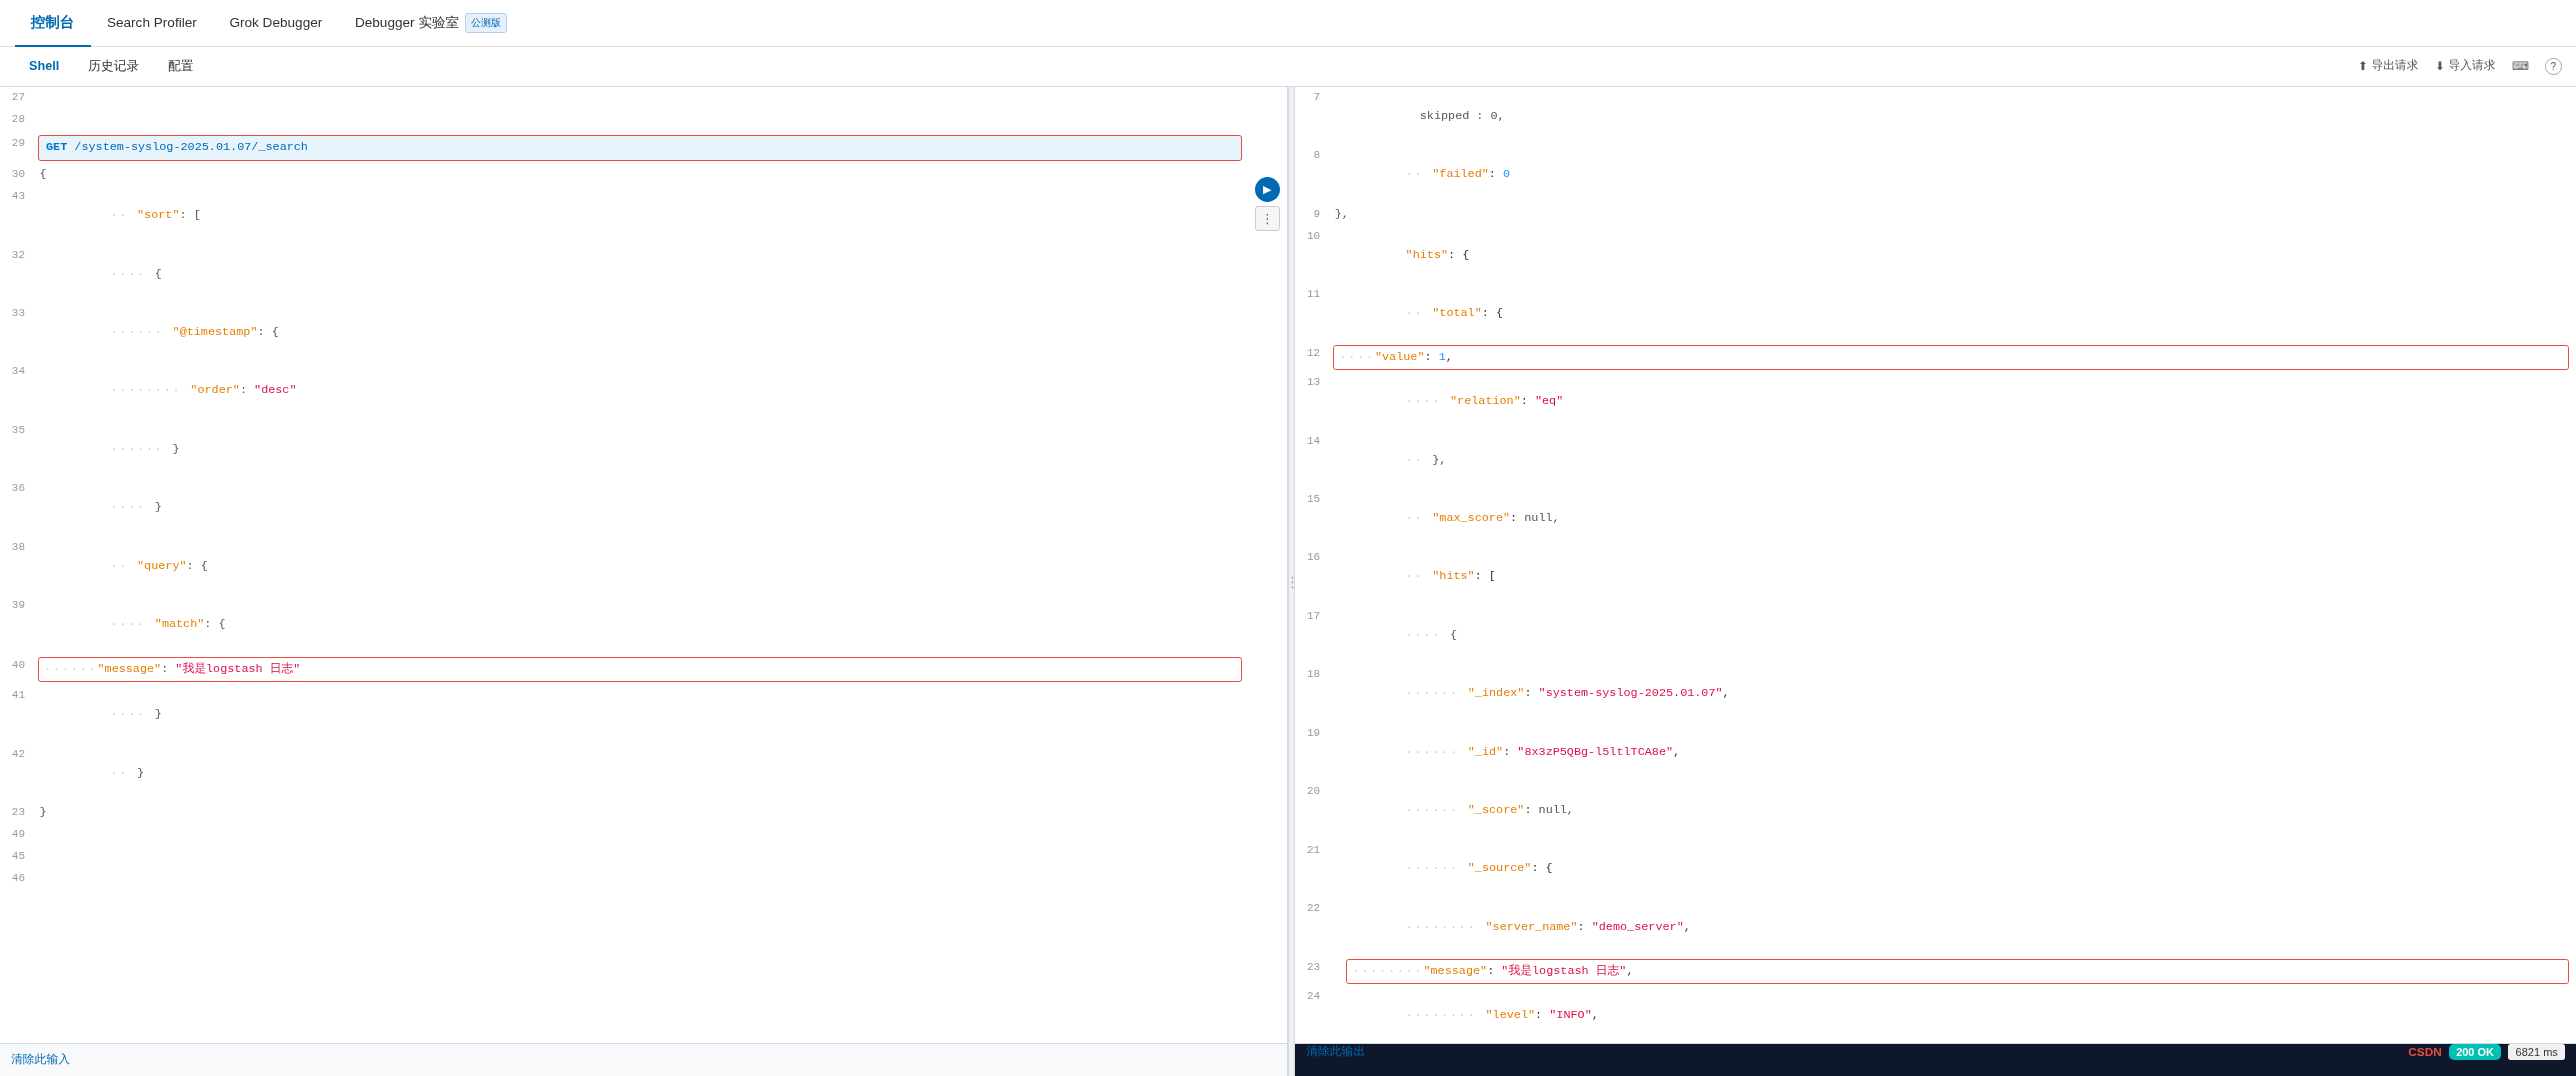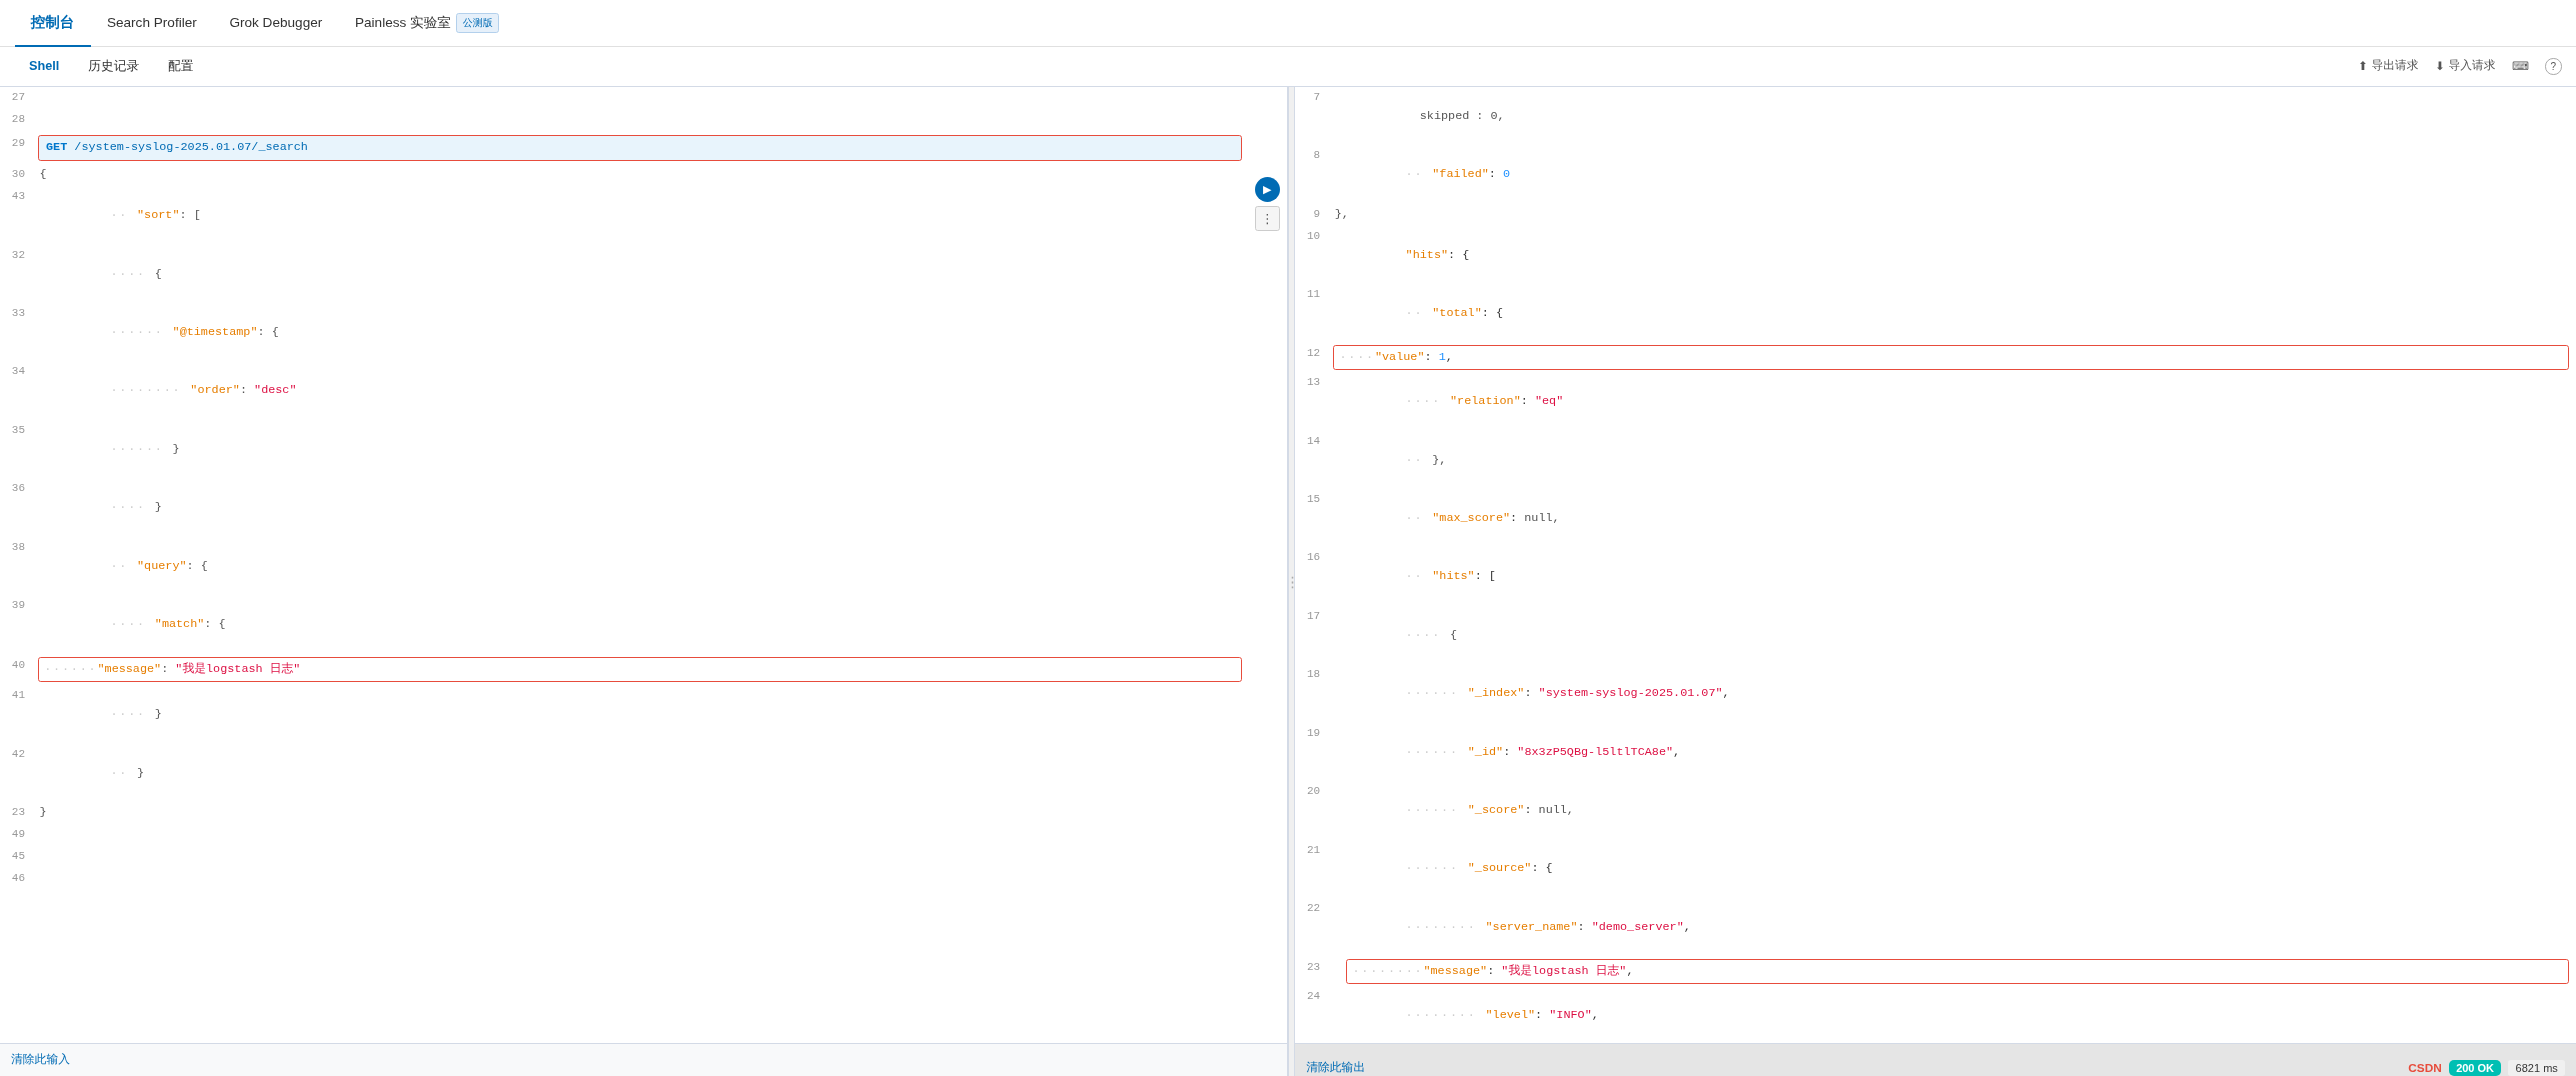--- a/index.html
+++ b/index.html
@@ -223,23 +223,23 @@
     .clear-link {
       color: #006bb4;
       cursor: pointer;
       font-size: 11.8px;
     }
 
     .output-footer {
       height: 33px;
       border-top: 0.9px solid #d3dae6;
       display: flex;
-      align-items: flex-end;
+      align-items: flex-start;
       padding: 0 11px;
-      background: #e5e5e5;
+      background: #0f172a;
       justify-content: space-between;
     }
     .status-badge {
       background: #00bfb3;
       color: #fff;
       padding: 1.8px 7.2px;
       border-radius: 5px;
       font-size: 11px;
       font-weight: 600;
     }
@@ -280,21 +280,21 @@
   <div class="top-nav-item active">
     <span>控制台</span>
   </div>
   <div class="top-nav-item">
     <span>Search Profiler</span>
   </div>
   <div class="top-nav-item">
     <span>Grok Debugger</span>
   </div>
   <div class="top-nav-item">
-    <span>Painless 实验室</span>
+    <span>Debugger 实验室</span>
     <span class="beta-badge">公测版</span>
   </div>
 </div>
 
 <div class="sub-nav">
   <div class="sub-nav-left">
     <div class="sub-nav-item active">
       <span>Shell</span>
     </div>
     <div class="sub-nav-item">

